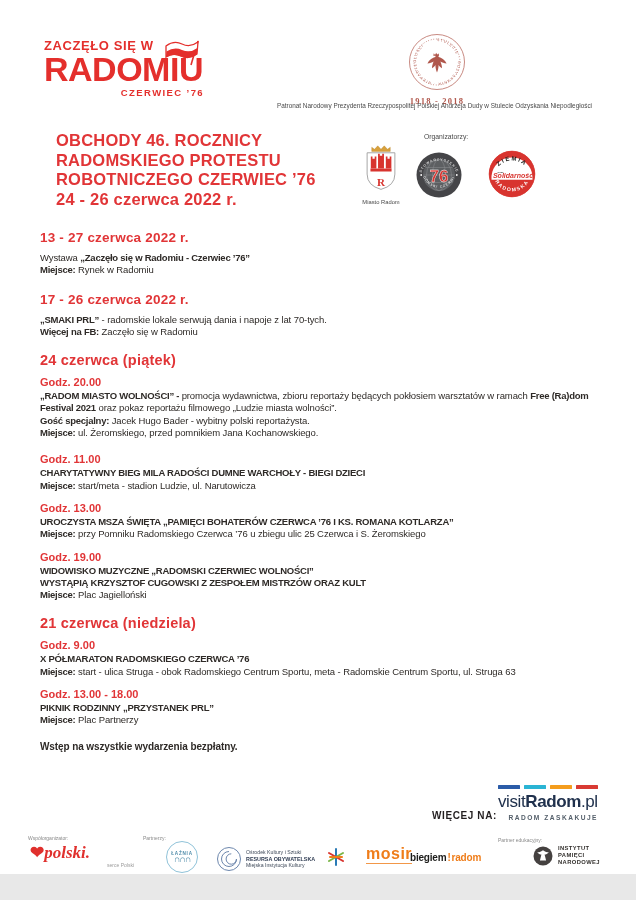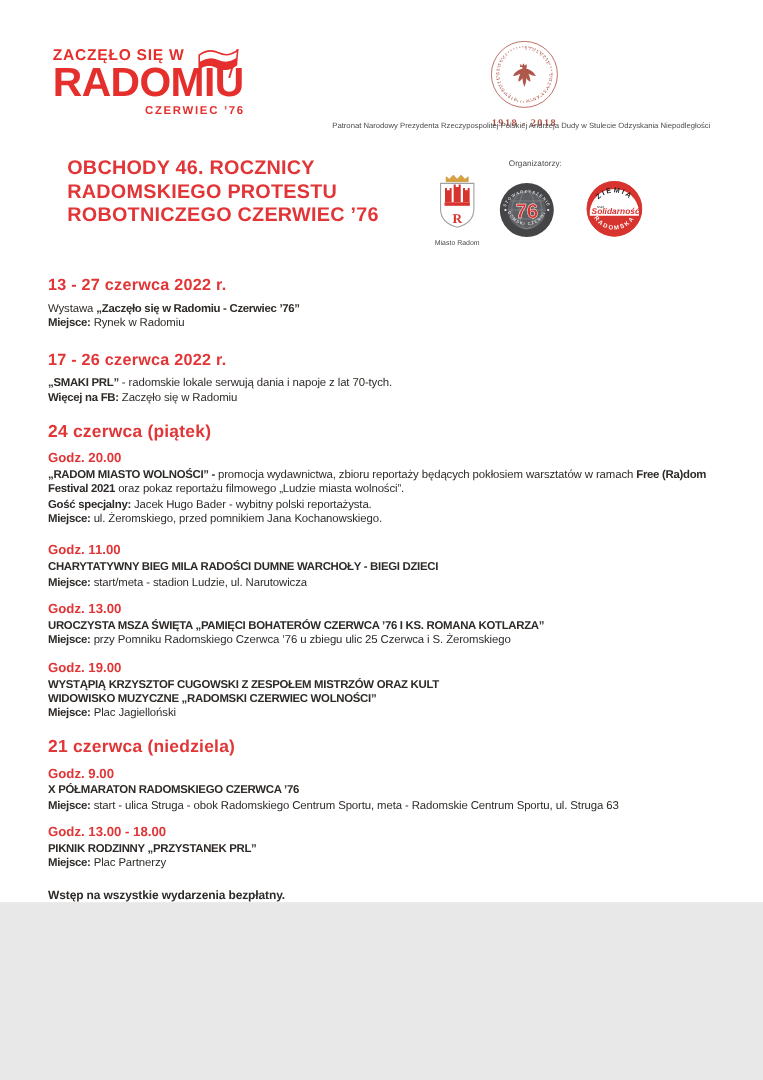--- a/index.html
+++ b/index.html
@@ -1,16 +1,16 @@
 <!DOCTYPE html>
 <html><head>
 <meta charset="utf-8">
 <style>
   html,body{margin:0;padding:0;background:#e8e8e8;}
-  .page{position:relative;width:636px;height:752px;background:#ffffff;margin:0 auto;
+  .page{position:relative;width:636px;height:874px;background:#ffffff;margin:0 auto;
         font-family:"Liberation Sans",sans-serif;color:#2e2a27;overflow:hidden;}
 
   
   .brand{position:absolute;left:44px;top:38px;width:160px;color:#e42f2c;}
   .brand-l1{font-size:13px;font-weight:800;letter-spacing:.6px;}
   .brand-word{position:relative;display:block;font-size:34px;font-weight:800;line-height:33px;letter-spacing:-.5px;}
   .brand-word .w{position:relative;z-index:1;}
   .brand-flag{position:absolute;right:-2px;top:-15px;z-index:0;}
   .brand-l3{font-size:9.5px;font-weight:800;text-align:right;letter-spacing:1.4px;margin-top:1px;}
 
@@ -107,20 +107,21 @@
     </svg>
     <div class="medallion-years">1918 - 2018</div>
   </div>
 
   <div class="patronage">Patronat Narodowy Prezydenta Rzeczypospolitej Polskiej Andrzeja Dudy w Stulecie Odzyskania Niepodległości</div>
 
   <div class="title">
     <div>OBCHODY 46. ROCZNICY</div>
     <div>RADOMSKIEGO PROTESTU</div>
     <div>ROBOTNICZEGO CZERWIEC ’76</div>
+    <div>24 - 26 czerwca 2022 r.</div>
   </div>
 
   <div class="organizers">
     <div class="org-label">Organizatorzy:</div>
 
     <div class="org-miasto">
       <svg width="40" height="50" viewBox="0 0 40 54">
         <path d="M10 8 v-4.5 l3 2.2 3.5 -3.7 3.5 3.7 3.5 -3.7 3.5 3.7 3 -2.2 V8 z" fill="#d8a13c" stroke="#b5832c" stroke-width="0.4"></path>
         <path d="M5 9.5 h30 v23 q0 12.5 -15 16.5 q-15 -4 -15 -16.5 z" fill="#ffffff" stroke="#a0a0a0" stroke-width="1"></path>
         <path d="M9 26.5 v-12.9 h1.8 v2.2 h2.4 v-2.2 h1.8 v12.9 z" fill="#d8342f"></path>
@@ -208,22 +209,22 @@
             <div class="line"><b>CHARYTATYWNY BIEG MILA RADOŚCI DUMNE WARCHOŁY - BIEGI DZIECI</b></div>
             <div class="line"><b>Miejsce:</b><span> start/meta - stadion Ludzie, ul. Narutowicza</span></div>
           </div>
           <div class="entry">
             <div class="time">Godz. 13.00</div>
             <div class="line"><b>UROCZYSTA MSZA ŚWIĘTA „PAMIĘCI BOHATERÓW CZERWCA ’76 I KS. ROMANA KOTLARZA”</b></div>
             <div class="line"><b>Miejsce:</b><span> przy Pomniku Radomskiego Czerwca ’76 u zbiegu ulic 25 Czerwca i S. Żeromskiego</span></div>
           </div>
           <div class="entry">
             <div class="time">Godz. 19.00</div>
+            <div class="line"><b>WIDOWISKO MUZYCZNE „RADOMSKI CZERWIEC WOLNOŚCI”</b></div>
             <div class="line"><b>WYSTĄPIĄ KRZYSZTOF CUGOWSKI Z ZESPOŁEM MISTRZÓW ORAZ KULT</b></div>
-            <div class="line"><b>WIDOWISKO MUZYCZNE „RADOMSKI CZERWIEC WOLNOŚCI”</b></div>
             <div class="line"><b>Miejsce:</b><span> Plac Jagielloński</span></div>
           </div>
         </div>
         <div class="sec">
           <div class="sec-h day">21 czerwca (niedziela)</div>
           <div class="entry">
             <div class="time">Godz. 9.00</div>
             <div class="line"><b>X PÓŁMARATON RADOMSKIEGO CZERWCA ’76</b></div>
             <div class="line"><b>Miejsce:</b><span> start - ulica Struga - obok Radomskiego Centrum Sportu, meta - Radomskie Centrum Sportu, ul. Struga 63</span></div>
           </div>

